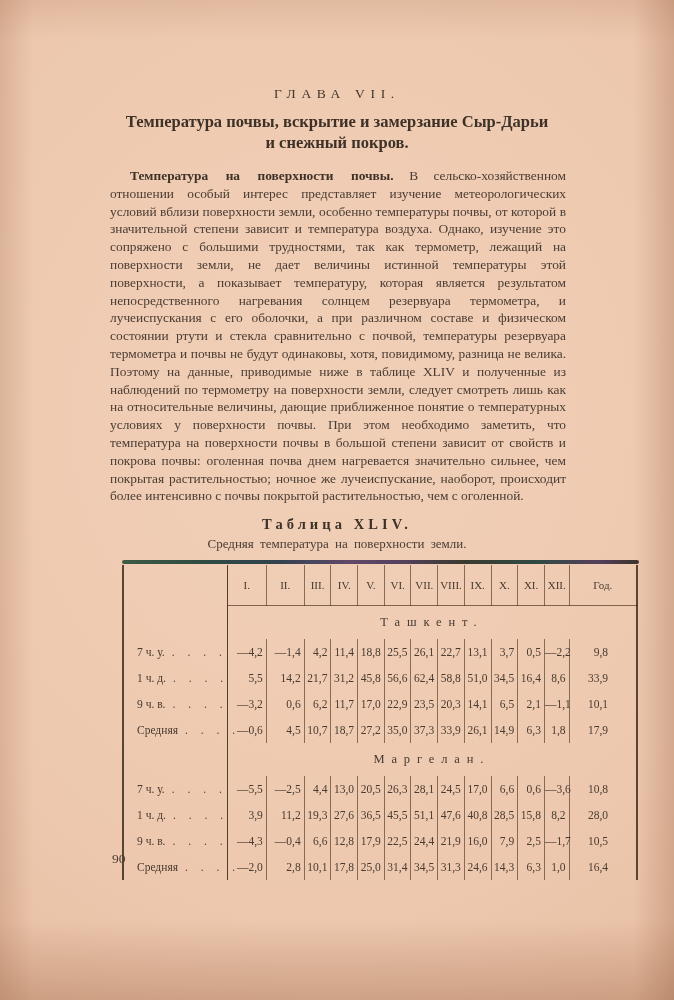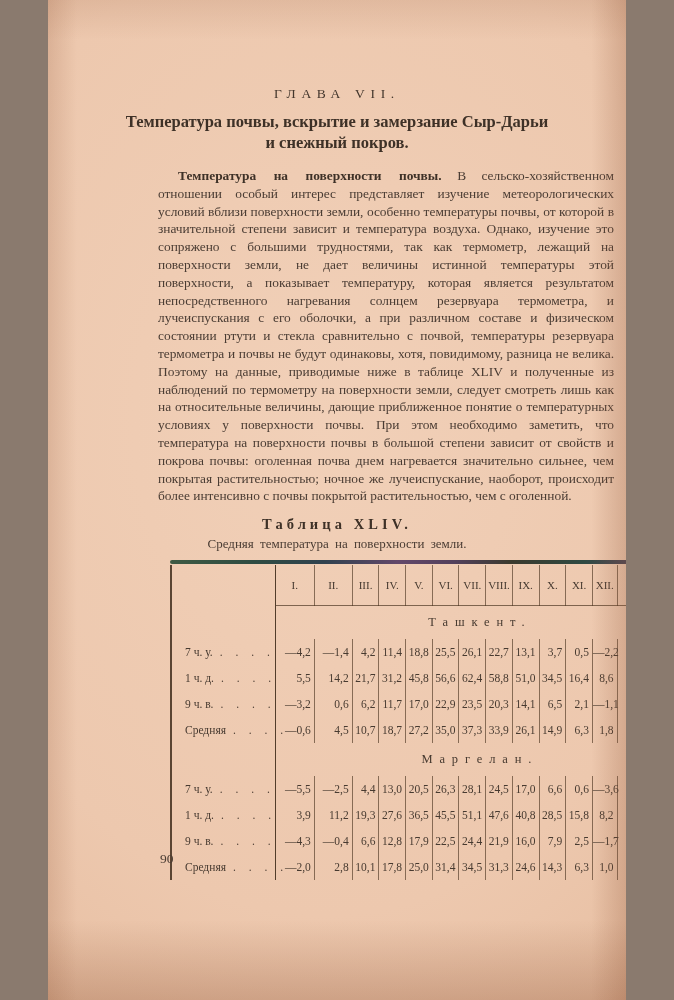--- a/index.html
+++ b/index.html
@@ -1,19 +1,19 @@
 <!DOCTYPE html>
 <html lang="ru"><head>
 <meta charset="utf-8">
 <style>
   html,body{margin:0;padding:0;}
   body{background:#8a7a6e;}
   .page{
     position:relative;
-    width:578px;height:1000px;
+    width:674px;height:1000px;
     margin:0 auto;
     overflow:hidden;
     background:
       radial-gradient(ellipse 120% 90% at 48% 42%, #f1d0b8 0%, #edc8ae 55%, #e6bda0 82%, #d9ab8c 100%);
     font-family:"Liberation Serif","DejaVu Serif",serif;
     color:#4a3c33;
   }
   .page::before{
     content:"";position:absolute;inset:0;pointer-events:none;
     background:

